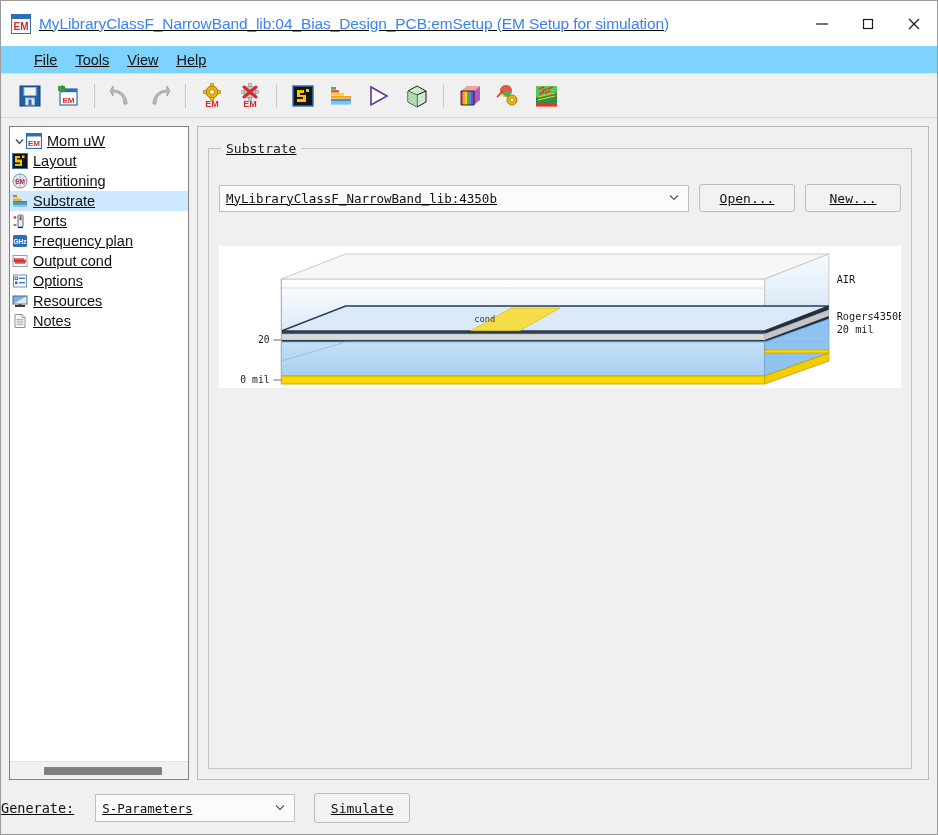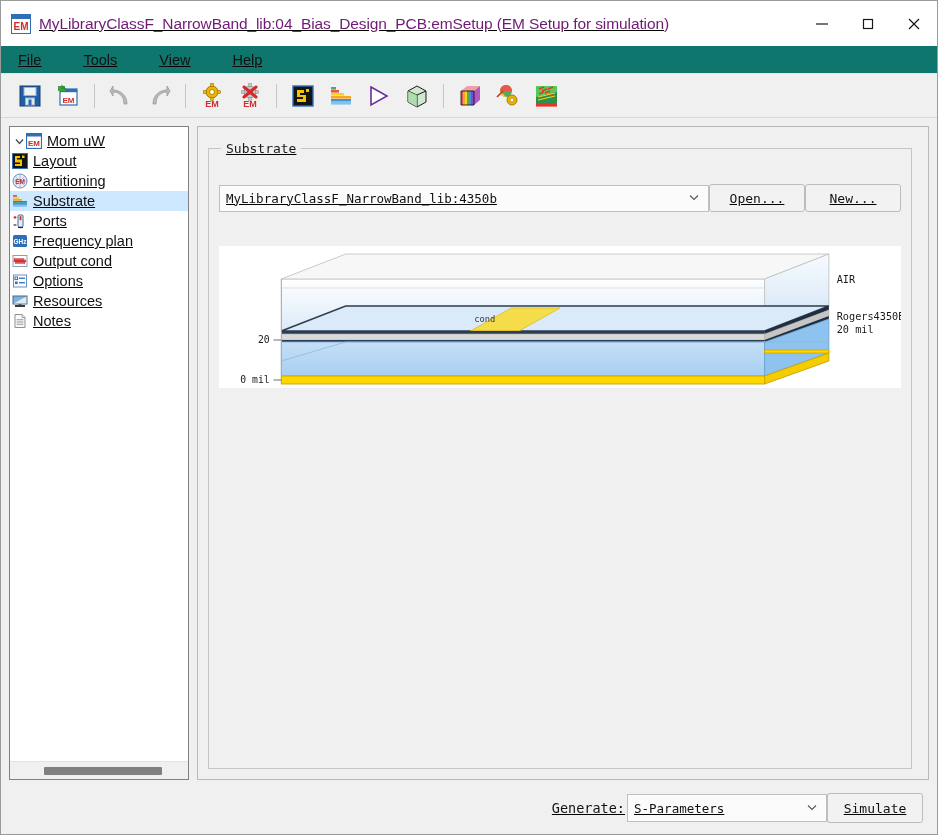--- a/index.html
+++ b/index.html
@@ -34,39 +34,38 @@
     content:""; position:absolute; left:0; right:0; top:0; height:4px;
     background:#2f6fb5;
   }
   #app-icon span {
     position:absolute; left:0; right:0; bottom:1px;
     font-size:10px; font-weight:bold; color:#d22b2b;
     text-align:center; line-height:11px;
     font-family:"Liberation Sans", sans-serif;
   }
   #title-text {
-    font-size:15.5px; color:#701a75; white-space:nowrap;
+    font-size:15.5px; color:#3b82f6; white-space:nowrap;
     letter-spacing:-0.1px;
   }
   .wctrl {
     width:46px; height:45px;
     display:flex; align-items:center; justify-content:center;
     color:#1a1a1a;
   }
   #wctrls { position:absolute; right:0; top:0; display:flex; }
   .wctrl svg { display:block; }
 
   
   #menubar {
     height:28px; min-height:28px;
-    background:#0f766e;
+    background:#7dd3fc;
     display:flex; align-items:center;
-    padding-left:8px;
+    padding-left:24px;
     border-bottom:1px solid #e2e2e2;
-    gap:24px;
   }
   .menu-item {
     font-size:14.5px; color:#111;
     padding:3px 9px;
     white-space:nowrap;
   }
   .menu-item u { text-decoration:underline; }
 
   
   #toolbar {
@@ -138,21 +137,21 @@
     margin:0; padding:14px 10px 10px 10px;
     flex:1; min-height:0;
     display:flex; flex-direction:column;
   }
   fieldset#substrate-group > legend {
     font-family:"DejaVu Sans Mono", monospace;
     font-size:13px; color:#1a1a1a;
     padding:0 5px; margin-left:2px;
   }
   #substrate-row {
-    display:flex; align-items:center; 
+    display:flex; align-items:center; gap:10px;
     margin-top:14px;
   }
   .combo {
     height:27px;
     background:#fbfbfb;
     border:1px solid #c0c0c0;
     display:flex; align-items:center;
     font-family:"DejaVu Sans Mono", monospace;
     font-size:12.5px; color:#111;
     padding:0 6px;
@@ -182,23 +181,23 @@
     background:#ffffff;
     position:relative;
     flex:none;
   }
   #preview-svg { display:block; width:100%; height:100%; }
   #preview-spacer { flex:1; }
 
   
   #footer {
     height:46px; min-height:46px;
-    display:flex; align-items:center; justify-content:flex-end;
+    display:flex; align-items:center; 
     padding:0 14px 6px 0;
-    gap:0;
+    gap:19px;
   }
   #generate-label {
     font-family:"DejaVu Sans Mono", monospace;
     font-size:13.5px; color:#111;
     margin-right:2px;
   }
   #generate-combo { width:200px; height:28px; }
   #simulate-btn { min-width:96px; height:30px; }
 </style>
 </head>

